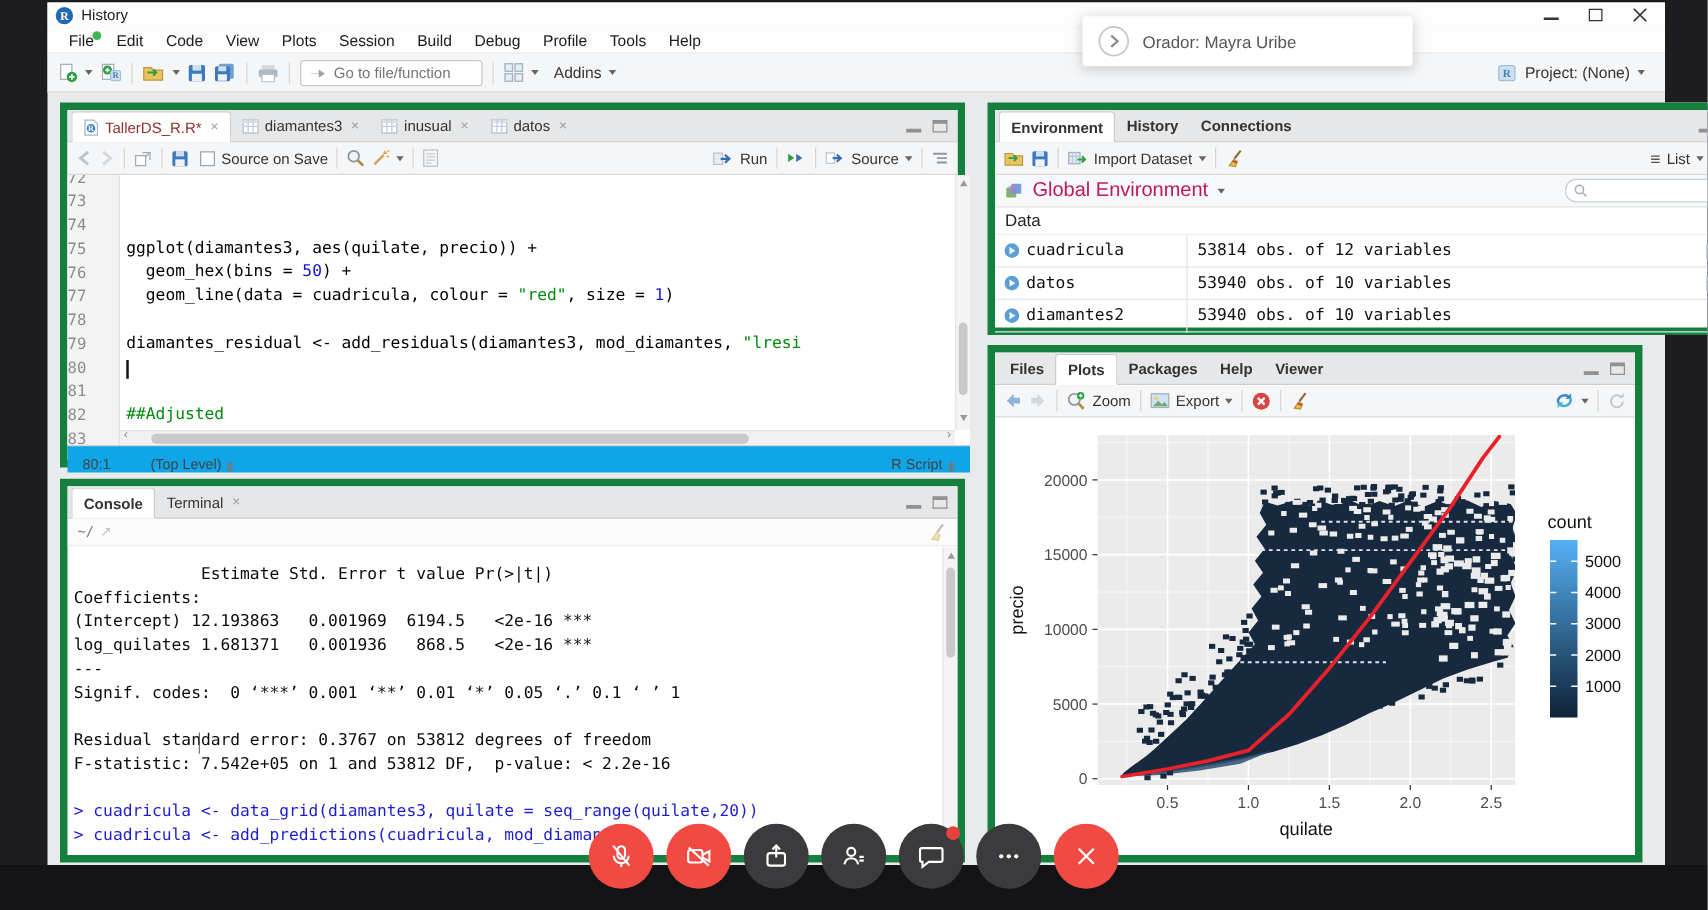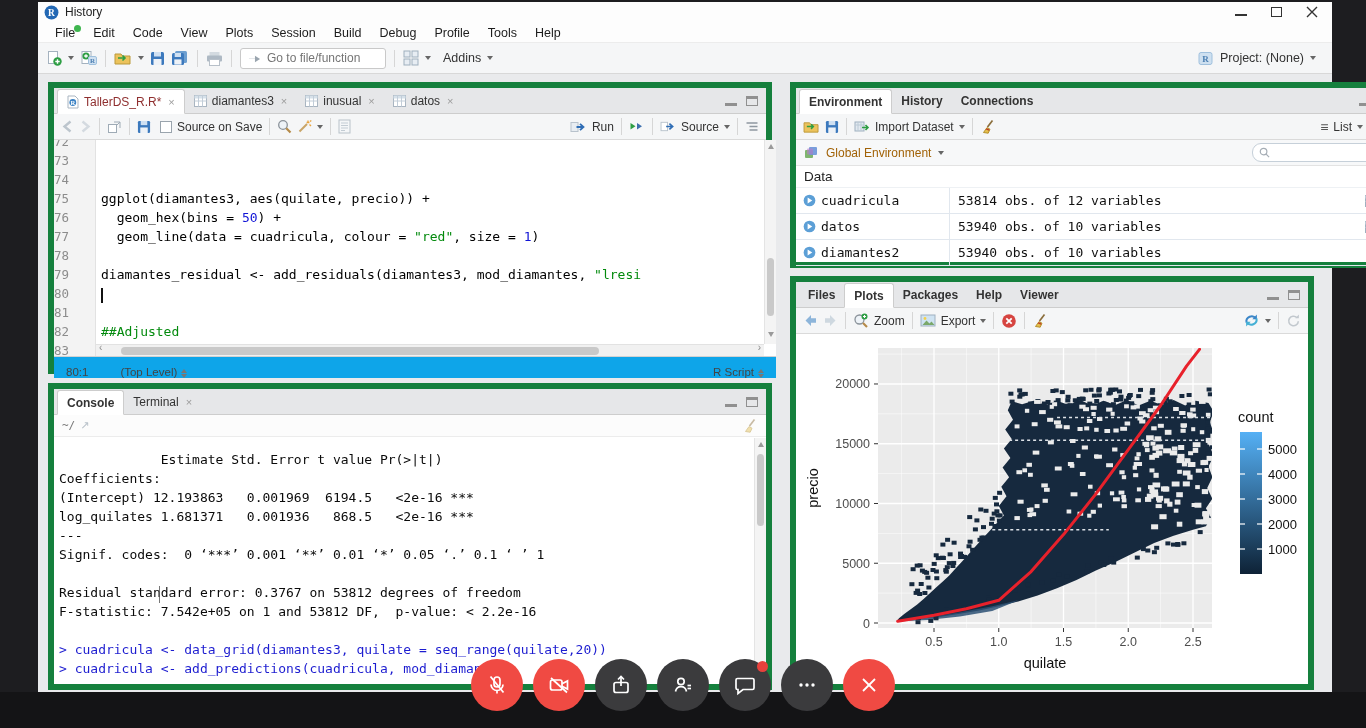--- a/index.html
+++ b/index.html
@@ -405,21 +405,21 @@
             <path d="M12.3 8.2a4.8 4.8 0 1 1-1.4-3.6" stroke="#9aa4ad" fill="none" stroke-width="1.6"></path>
             <path d="M12.9 1.6v3.6H9.3z" fill="#9aa4ad"></path>
           </svg>
       </div>
       <div style="height:26px;display:flex;align-items:center;gap:7px;padding:0 8px;background:#f7f8f9;border-bottom:1px solid #e3e3e3">
         <svg width="15" height="14" viewBox="0 0 15 14">
             <rect x="1" y="4" width="8" height="8" rx="1" fill="#7fb56f"></rect>
             <rect x="5" y="1" width="8" height="8" rx="1" fill="#6a93d8" opacity=".9"></rect>
             <rect x="3" y="2.5" width="6" height="6" rx="1" fill="#b87fc9" opacity=".6"></rect>
           </svg>
-        <span style="font-size:12px;color:#a16207">Global Environment</span>
+        <span style="font-size:16px;color:#be185d">Global Environment</span>
         <span class="crt"></span>
         <div style="flex:1"></div>
         <div style="width:140px;height:19px;background:#fff;border:1px solid #c6d0d9;border-radius:9px;display:flex;align-items:center;padding:0 6px;gap:4px">
           <svg width="11" height="11" viewBox="0 0 12 12">
               <circle cx="5" cy="5" r="3.6" fill="none" stroke="#a5adb5" stroke-width="1.3"></circle>
               <line x1="7.8" y1="7.8" x2="11" y2="11" stroke="#a5adb5" stroke-width="1.3"></line>
             </svg>
           <input style="border: none; width: 100px; font-size: 11px; background: transparent;">
         </div>
       </div>
@@ -980,20 +980,27 @@
           <line x1="444" y1="186" x2="449" y2="186" stroke="#fff" stroke-width="1.2"></line>
           <line x1="461" y1="186" x2="466" y2="186" stroke="#fff" stroke-width="1.2"></line>
           <text x="472" y="190.5" text-anchor="start" font-size="13" fill="#111" font-family="Liberation Sans, DejaVu Sans, sans-serif">2000</text>
           <line x1="444" y1="211" x2="449" y2="211" stroke="#fff" stroke-width="1.2"></line>
           <line x1="461" y1="211" x2="466" y2="211" stroke="#fff" stroke-width="1.2"></line>
           <text x="472" y="215.5" text-anchor="start" font-size="13" fill="#111" font-family="Liberation Sans, DejaVu Sans, sans-serif">1000</text>
         </svg>
     </div>
   </div>
 
+  <div class="speaker">
+    <svg width="26" height="26" viewBox="0 0 26 26">
+        <circle cx="13" cy="13" r="11.5" fill="none" stroke="#c9c9c9" stroke-width="1.5"></circle>
+        <path d="M11 8.5l5 4.5-5 4.5" fill="none" stroke="#8a8a8a" stroke-width="1.8"></path>
+      </svg>
+    <span>Orador: Mayra Uribe</span>
+  </div>
 
   <div class="a" style="left:0;top:692px;width:1366px;height:36px;background:#141416"></div>
 
   <div class="tbtn red" style="left:471px;top:659px">
     <svg width="24" height="24" viewBox="0 0 24 24" fill="none" stroke="#fff" stroke-width="1.7">
         <rect x="9" y="4" width="6" height="10" rx="3"></rect>
         <path d="M6 11.5a6 6 0 0 0 12 0"></path>
         <line x1="12" y1="17.5" x2="12" y2="20.5"></line>
         <line x1="5.5" y1="3.5" x2="18.5" y2="19.5"></line>
       </svg>

